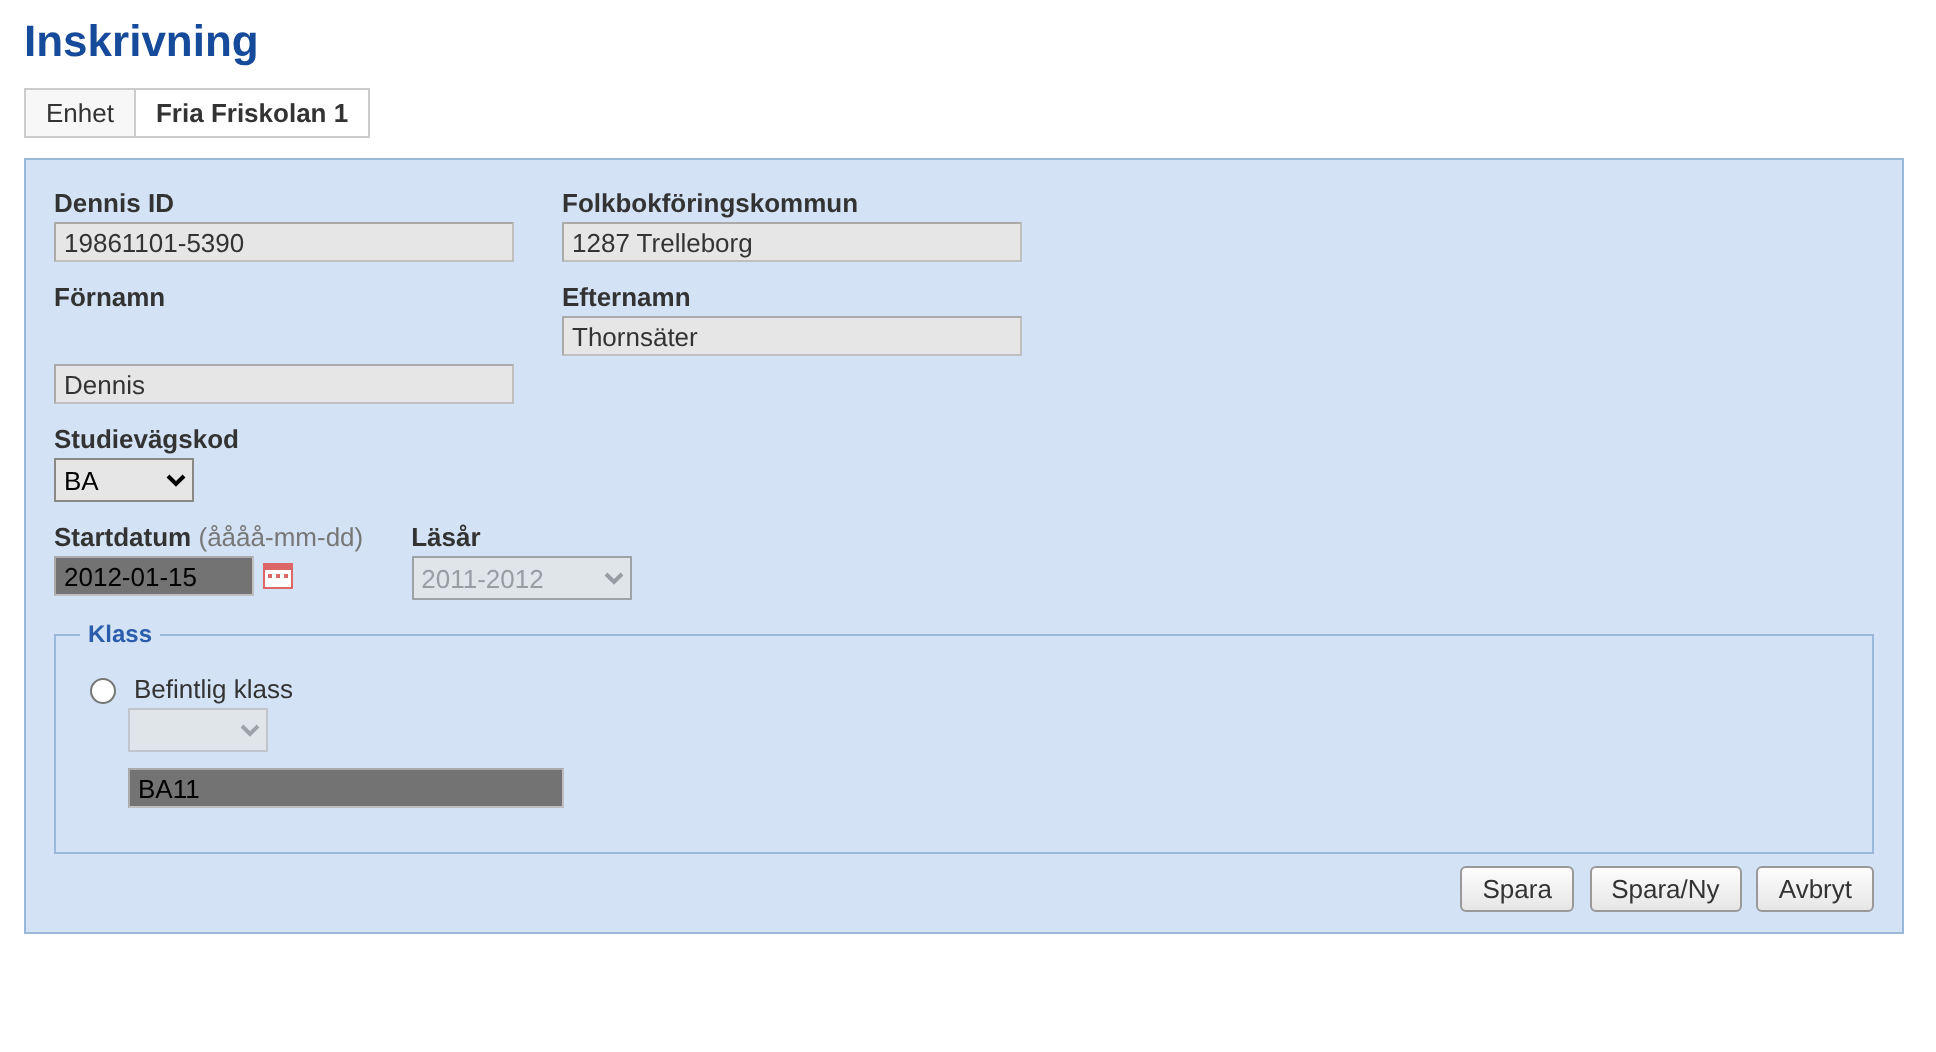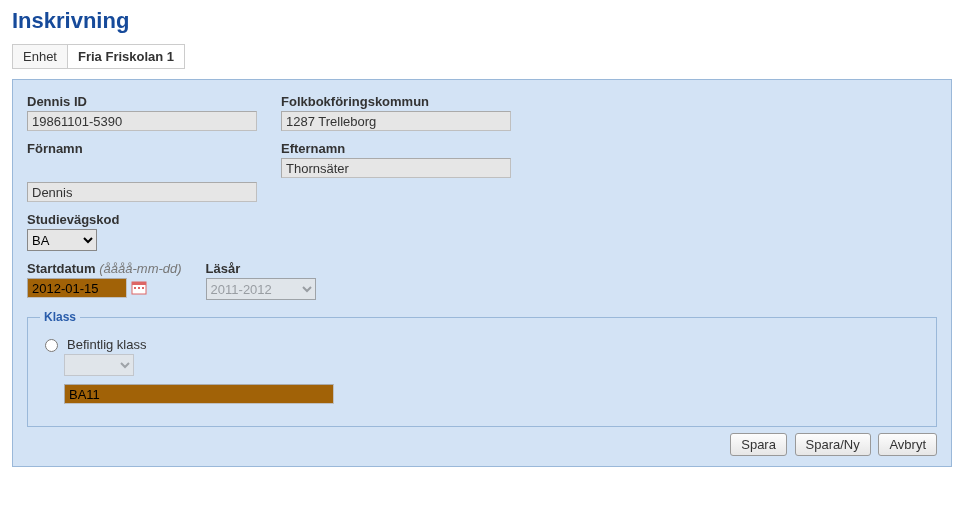--- a/index.html
+++ b/index.html
@@ -32,32 +32,32 @@
   .enhet-bar .cell:last-child { border-right: none; font-weight: bold; background:#fff; }
   .panel {
     background: #D3E3F5;
     border: 1px solid #9AB8D9;
     padding: 14px 14px 10px 14px;
     width: 940px;
   }
   .row { display: flex; gap: 24px; margin-bottom: 10px; }
   .field { display: flex; flex-direction: column; }
   .field label { font-weight: bold; font-size: 13px; margin-bottom: 2px; }
-  .hint { font-weight: normal; font-style: italic; color: #777; }
+  .hint { font-weight: normal; color: #777; }
   .ro-input {
     background: #E6E6E6;
     border: 1px solid #bfbfbf;
     border-top-color:#aaa; border-left-color:#aaa;
     padding: 2px 4px;
     height: 20px;
     font-size: 13px;
     color: #333;
   }
   .text-input {
-    background: #a16207;
+    background: #737373;
     border: 1px solid #bfbfbf;
     border-top-color:#aaa; border-left-color:#aaa;
     padding: 2px 4px;
     height: 20px;
     font-size: 13px;
   }
   select.sel {
     background: #E6E6E6;
     border: 1px solid #888;
     height: 22px;
@@ -180,21 +180,21 @@
       <input type="radio" name="klass" style="">
       <span>Befintlig klass</span>
     </div>
     <div class="radio-sub">
       <select class="sel-dis" style="width:70px;" disabled="">
         <option></option>
       </select>
     </div>
 
     <div class="radio-sub">
-      <input class="text-input" style="width: 270px;" value="BA11">
+      <input class="text-input" style="width: 218px;" value="BA11">
     </div>
   </fieldset>
 
   <div class="btn-row">
     <button class="btn">Spara</button>
     <button class="btn">Spara/Ny</button>
     <button class="btn">Avbryt</button>
   </div>
 
 </div>

